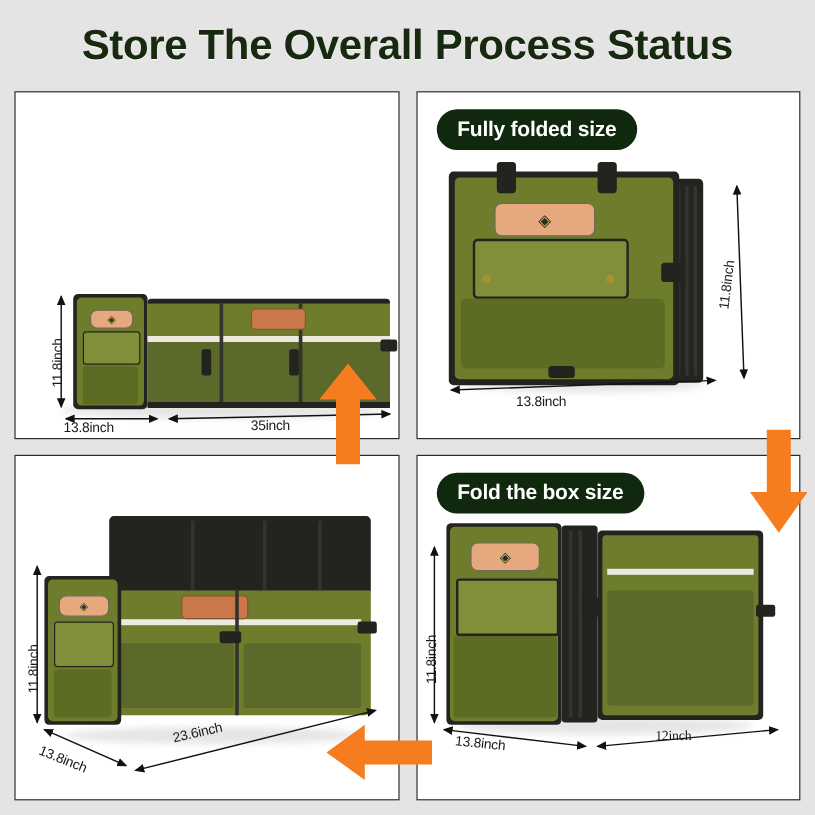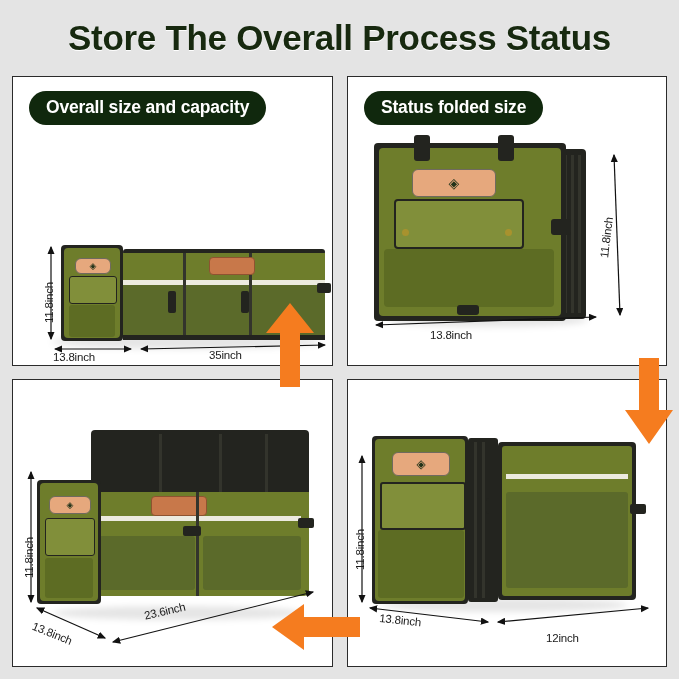--- a/index.html
+++ b/index.html
@@ -124,21 +124,20 @@
     </defs>
     <line x1="38" y1="170" x2="38" y2="262" stroke="#111" stroke-width="1.2" marker-start="url(#a1s)" marker-end="url(#a1)"></line>
     <line x1="42" y1="272" x2="118" y2="272" stroke="#111" stroke-width="1.2" marker-start="url(#a1s)" marker-end="url(#a1)"></line>
     <line x1="128" y1="272" x2="312" y2="268" stroke="#111" stroke-width="1.2" marker-start="url(#a1s)" marker-end="url(#a1)"></line>
   </svg>
 
   <div class="dim dim-v" style="left:30px;top:246px;transform:rotate(-90deg);">11.8inch</div>
   <div class="dim" style="left:40px;top:274px;">13.8inch</div>
   <div class="dim" style="left:196px;top:272px;text-align:center;">35inch</div>
 
-  <div class="panel-label">Overall size and capacity</div>
 </div>
 
 <div class="panel" id="panel-1">
 
   <div class="prod shadow" style="left:40px;top:236px;width:200px;height:14px;"></div>
 
   <div class="prod blk rnd" style="left:212px;top:72px;width:26px;height:170px;"></div>
   <div class="prod blk-s" style="left:216px;top:78px;width:3px;height:158px;"></div>
   <div class="prod blk-s" style="left:223px;top:78px;width:3px;height:158px;"></div>
   <div class="prod blk-s" style="left:230px;top:78px;width:3px;height:158px;"></div>
@@ -168,21 +167,21 @@
         <path d="M7,0 L0,3 L7,6 z" fill="#111"></path>
       </marker>
     </defs>
     <line x1="266" y1="78" x2="272" y2="238" stroke="#111" stroke-width="1.2" marker-start="url(#a2s)" marker-end="url(#a2)"></line>
     <line x1="28" y1="248" x2="248" y2="240" stroke="#111" stroke-width="1.2" marker-start="url(#a2s)" marker-end="url(#a2)"></line>
   </svg>
 
   <div class="dim dim-v" style="left:250px;top:180px;transform:rotate(-83deg);">11.8inch</div>
   <div class="dim" style="left:82px;top:252px;">13.8inch</div>
 
-  <div class="panel-label">Status folded size</div>
+  <div class="panel-label">Fully folded size</div>
 </div>
 
 <div class="panel" id="panel-2">
 
   <div class="prod shadow" style="left:40px;top:226px;width:250px;height:14px;"></div>
 
   <div class="prod blk rnd" style="left:78px;top:50px;width:218px;height:66px;"></div>
   <div class="prod blk-s" style="left:146px;top:54px;width:3px;height:58px;"></div>
   <div class="prod blk-s" style="left:206px;top:54px;width:3px;height:58px;"></div>
   <div class="prod blk-s" style="left:252px;top:54px;width:3px;height:58px;"></div>
@@ -256,22 +255,23 @@
         <path d="M7,0 L0,3 L7,6 z" fill="#111"></path>
       </marker>
     </defs>
     <line x1="14" y1="76" x2="14" y2="222" stroke="#111" stroke-width="1.2" marker-start="url(#a4s)" marker-end="url(#a4)"></line>
     <line x1="22" y1="228" x2="140" y2="242" stroke="#111" stroke-width="1.2" marker-start="url(#a4s)" marker-end="url(#a4)"></line>
     <line x1="150" y1="242" x2="300" y2="228" stroke="#111" stroke-width="1.2" marker-start="url(#a4s)" marker-end="url(#a4)"></line>
   </svg>
 
   <div class="dim dim-v" style="left:6px;top:190px;transform:rotate(-90deg);">11.8inch</div>
   <div class="dim" style="left:32px;top:232px;transform:rotate(6deg);transform-origin:left top;">13.8inch</div>
-  <div class="dim" style="left:198px;top:252px;">12inch</div>
-
+  <div class="dim" style="left:198px;top:228px;font-family:Liberation Serif, serif;">12inch</div>
+
+  <div class="panel-label">Fold the box size</div>
 </div>
 
 <svg class="arrow" id="arrow-up" viewBox="0 0 48 84">
   <polygon points="24,0 48,30 34,30 34,84 14,84 14,30 0,30" fill="#f57c1f"></polygon>
 </svg>
 
 <svg class="arrow" id="arrow-down" viewBox="0 0 48 86">
   <polygon points="24,86 0,52 14,52 14,0 34,0 34,52 48,52" fill="#f57c1f"></polygon>
 </svg>
 

